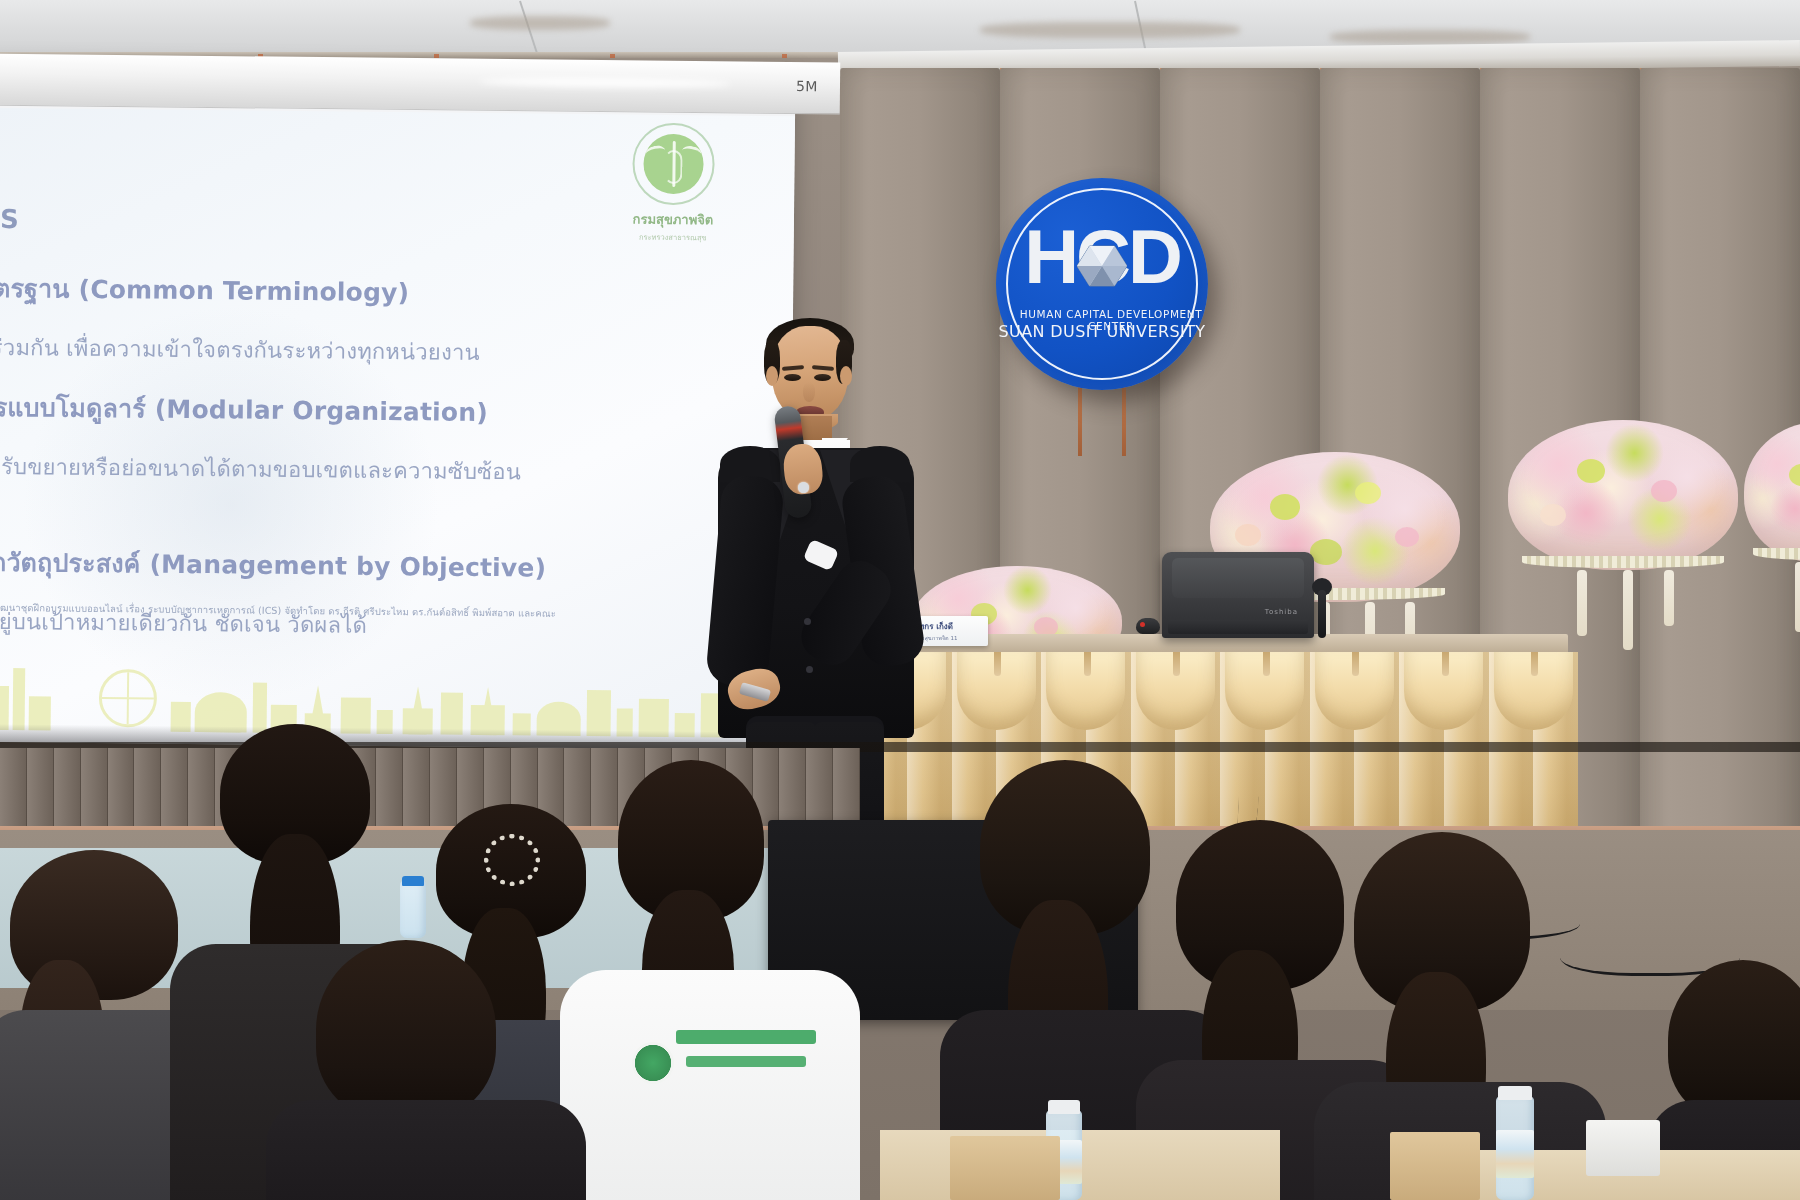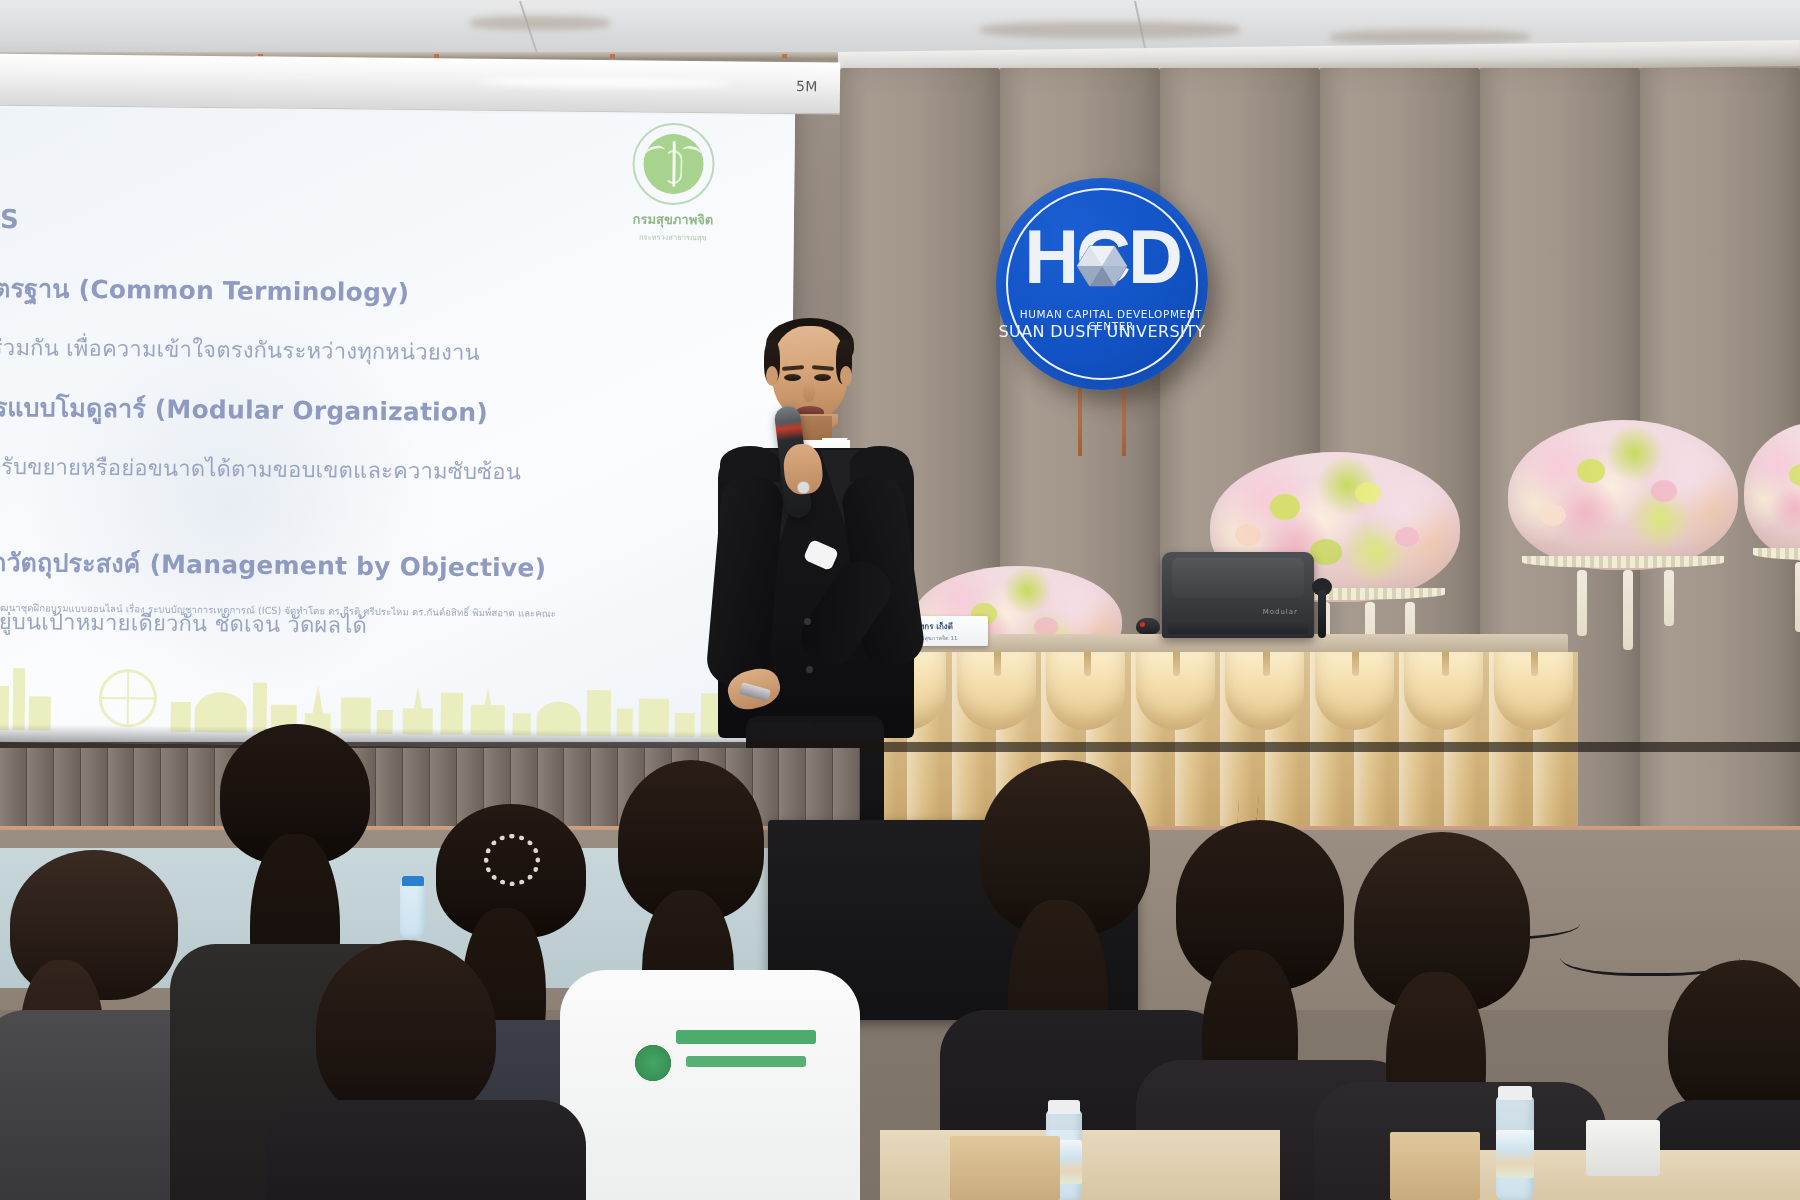--- a/index.html
+++ b/index.html
@@ -700,21 +700,21 @@
         <div class="swag"></div>
         <div class="swag"></div>
       <div class="swag"></div>
         <div class="swag"></div>
     </div>
   </div>
 
   <div class="printer">
     <div class="printer-lid"></div>
     <div class="printer-tray"></div>
-    <div class="printer-brand">Modular</div>
+    <div class="printer-brand">Toshiba</div>
   </div>
   <div class="mouse"></div>
   <div class="mouse-led"></div>
   <div class="mic-head"></div>
   <div class="mic-stand"></div>
 
   <div class="namecard">
     <div class="nm">ทกร  เก็งดี</div>
     <div class="ns">กรมสุขภาพจิต 11</div>
   </div>

